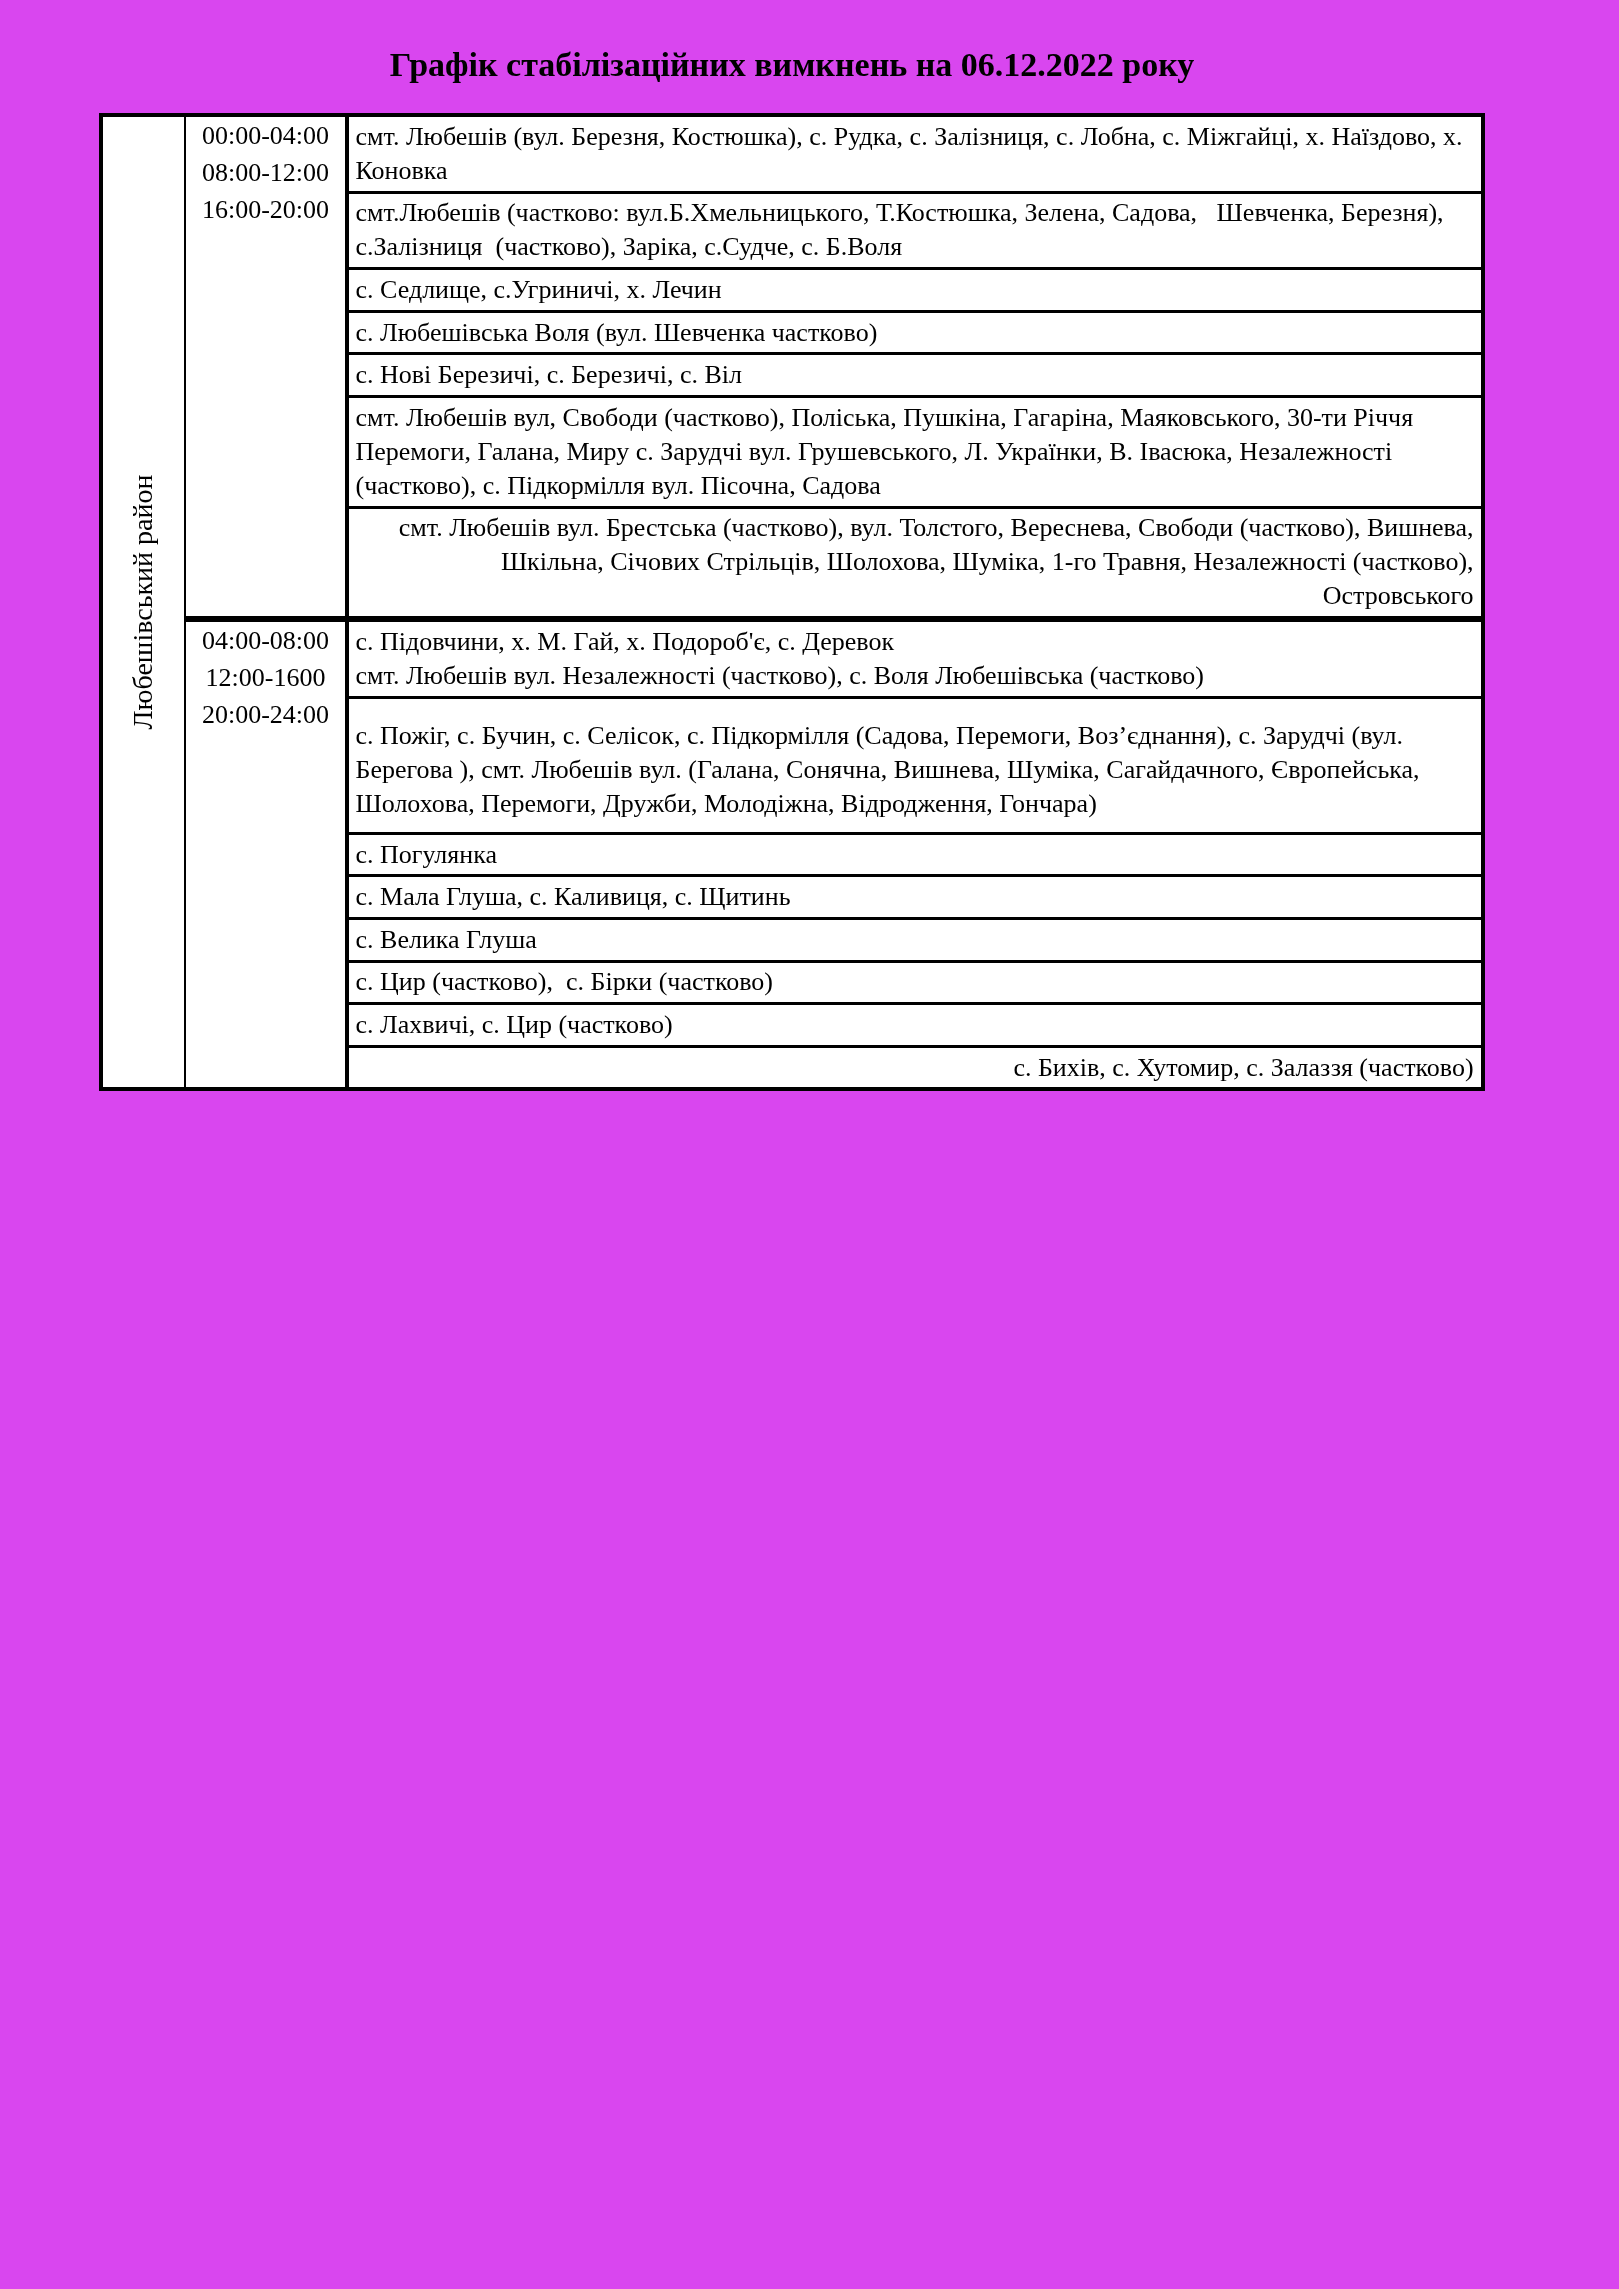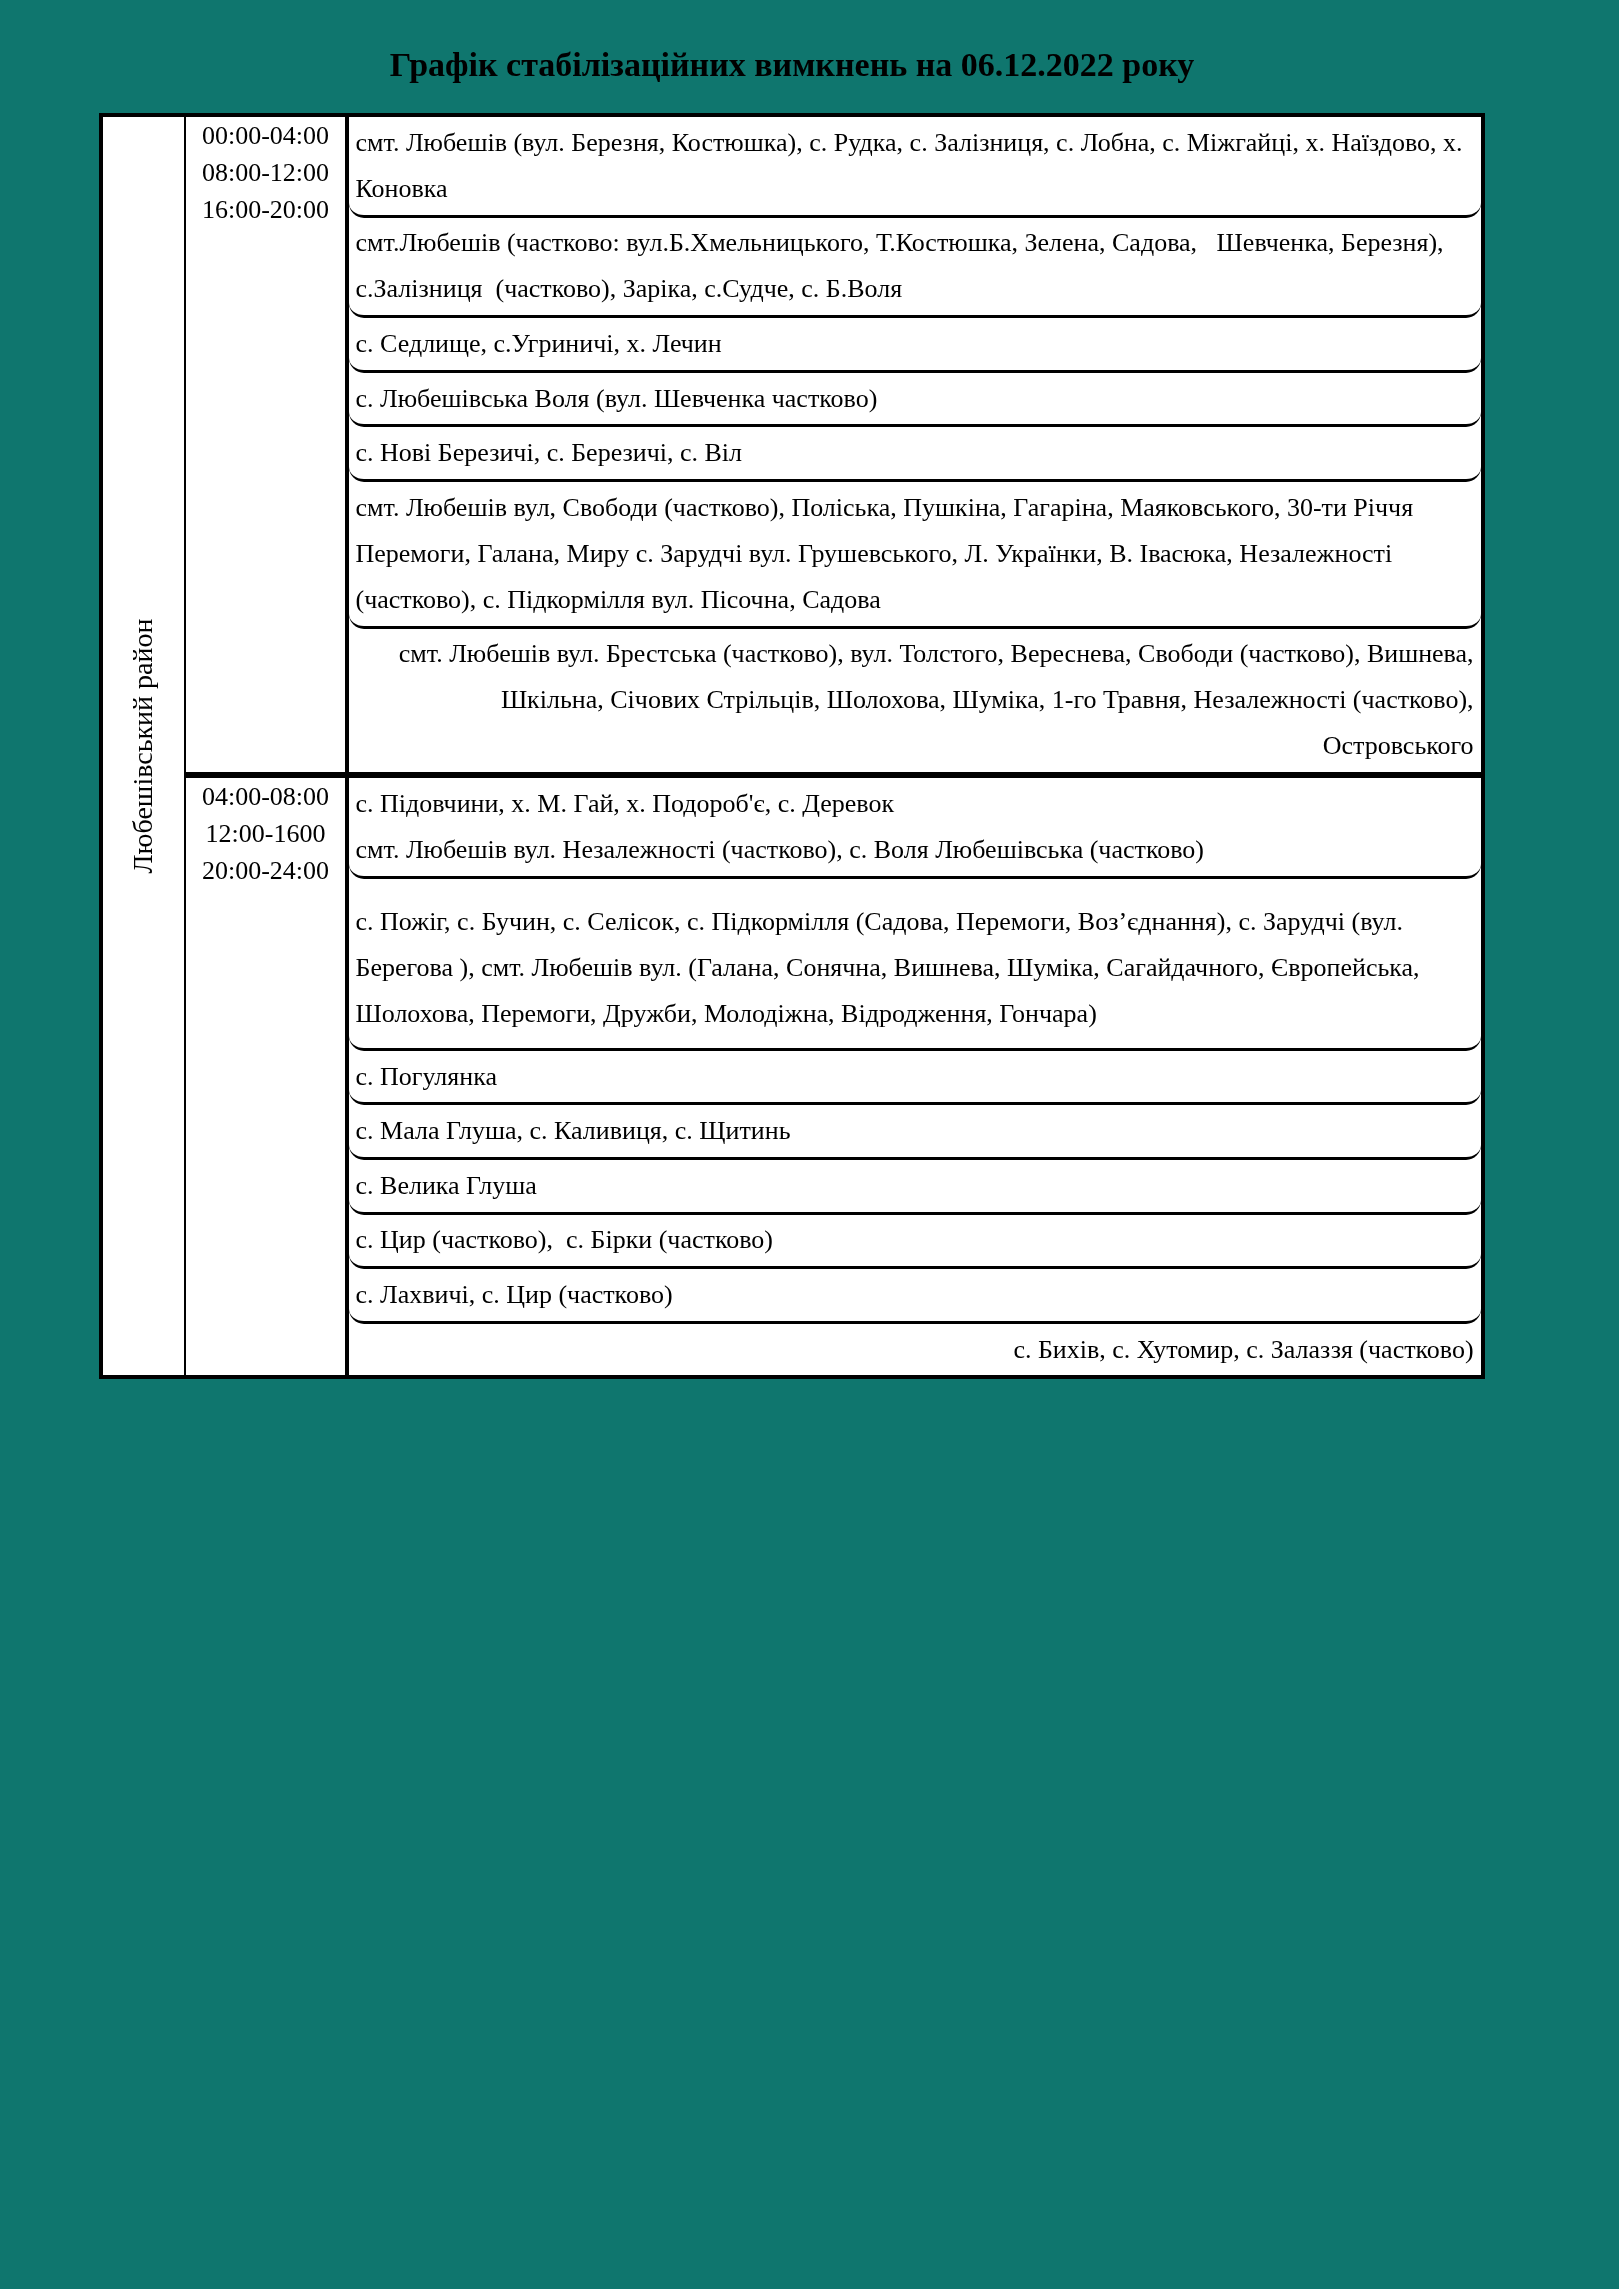--- a/index.html
+++ b/index.html
@@ -1,20 +1,20 @@
 <!DOCTYPE html>
 <html style="font-size:14.8px"><head>
 <meta charset="utf-8">
 <style>
   html, body { margin: 0; padding: 0; background: #888; }
   .page {
     position: relative;
     width: 1620px;
     height: 2290px;
-    background: #0f766e;
+    background: #d946ef;
     font-family: "Liberation Serif", "DejaVu Serif", serif;
     color: #000;
     overflow: hidden;
   }
   .doc-title {
     position: absolute;
     top: 46px;
     left: 99px;
     width: 1386px;
     text-align: center;
@@ -60,23 +60,22 @@
     white-space: pre-line;
     text-align: center;
     font-size: 26px;
     line-height: 37px;
   }
   .rows-col { flex: 1 1 auto; display: flex; flex-direction: column; min-width: 0; }
   .row {
     border-bottom: 3.7px solid #000;
     padding: 2.8px 7.4px 2.8px 6.5px;
     font-size: 26px;
-    line-height: 46px;
+    line-height: 34px;
     white-space: pre-wrap;
-    border-radius: 15px;
   }
   .row:last-child { border-bottom: none; text-align: right; }
   .row.padded { padding-top: 20px; padding-bottom: 11px; }
 </style>
 </head>
 <body>
 
 <div class="page">
 
   <div class="doc-title">Графік стабілізаційних вимкнень на 06.12.2022 року</div>

